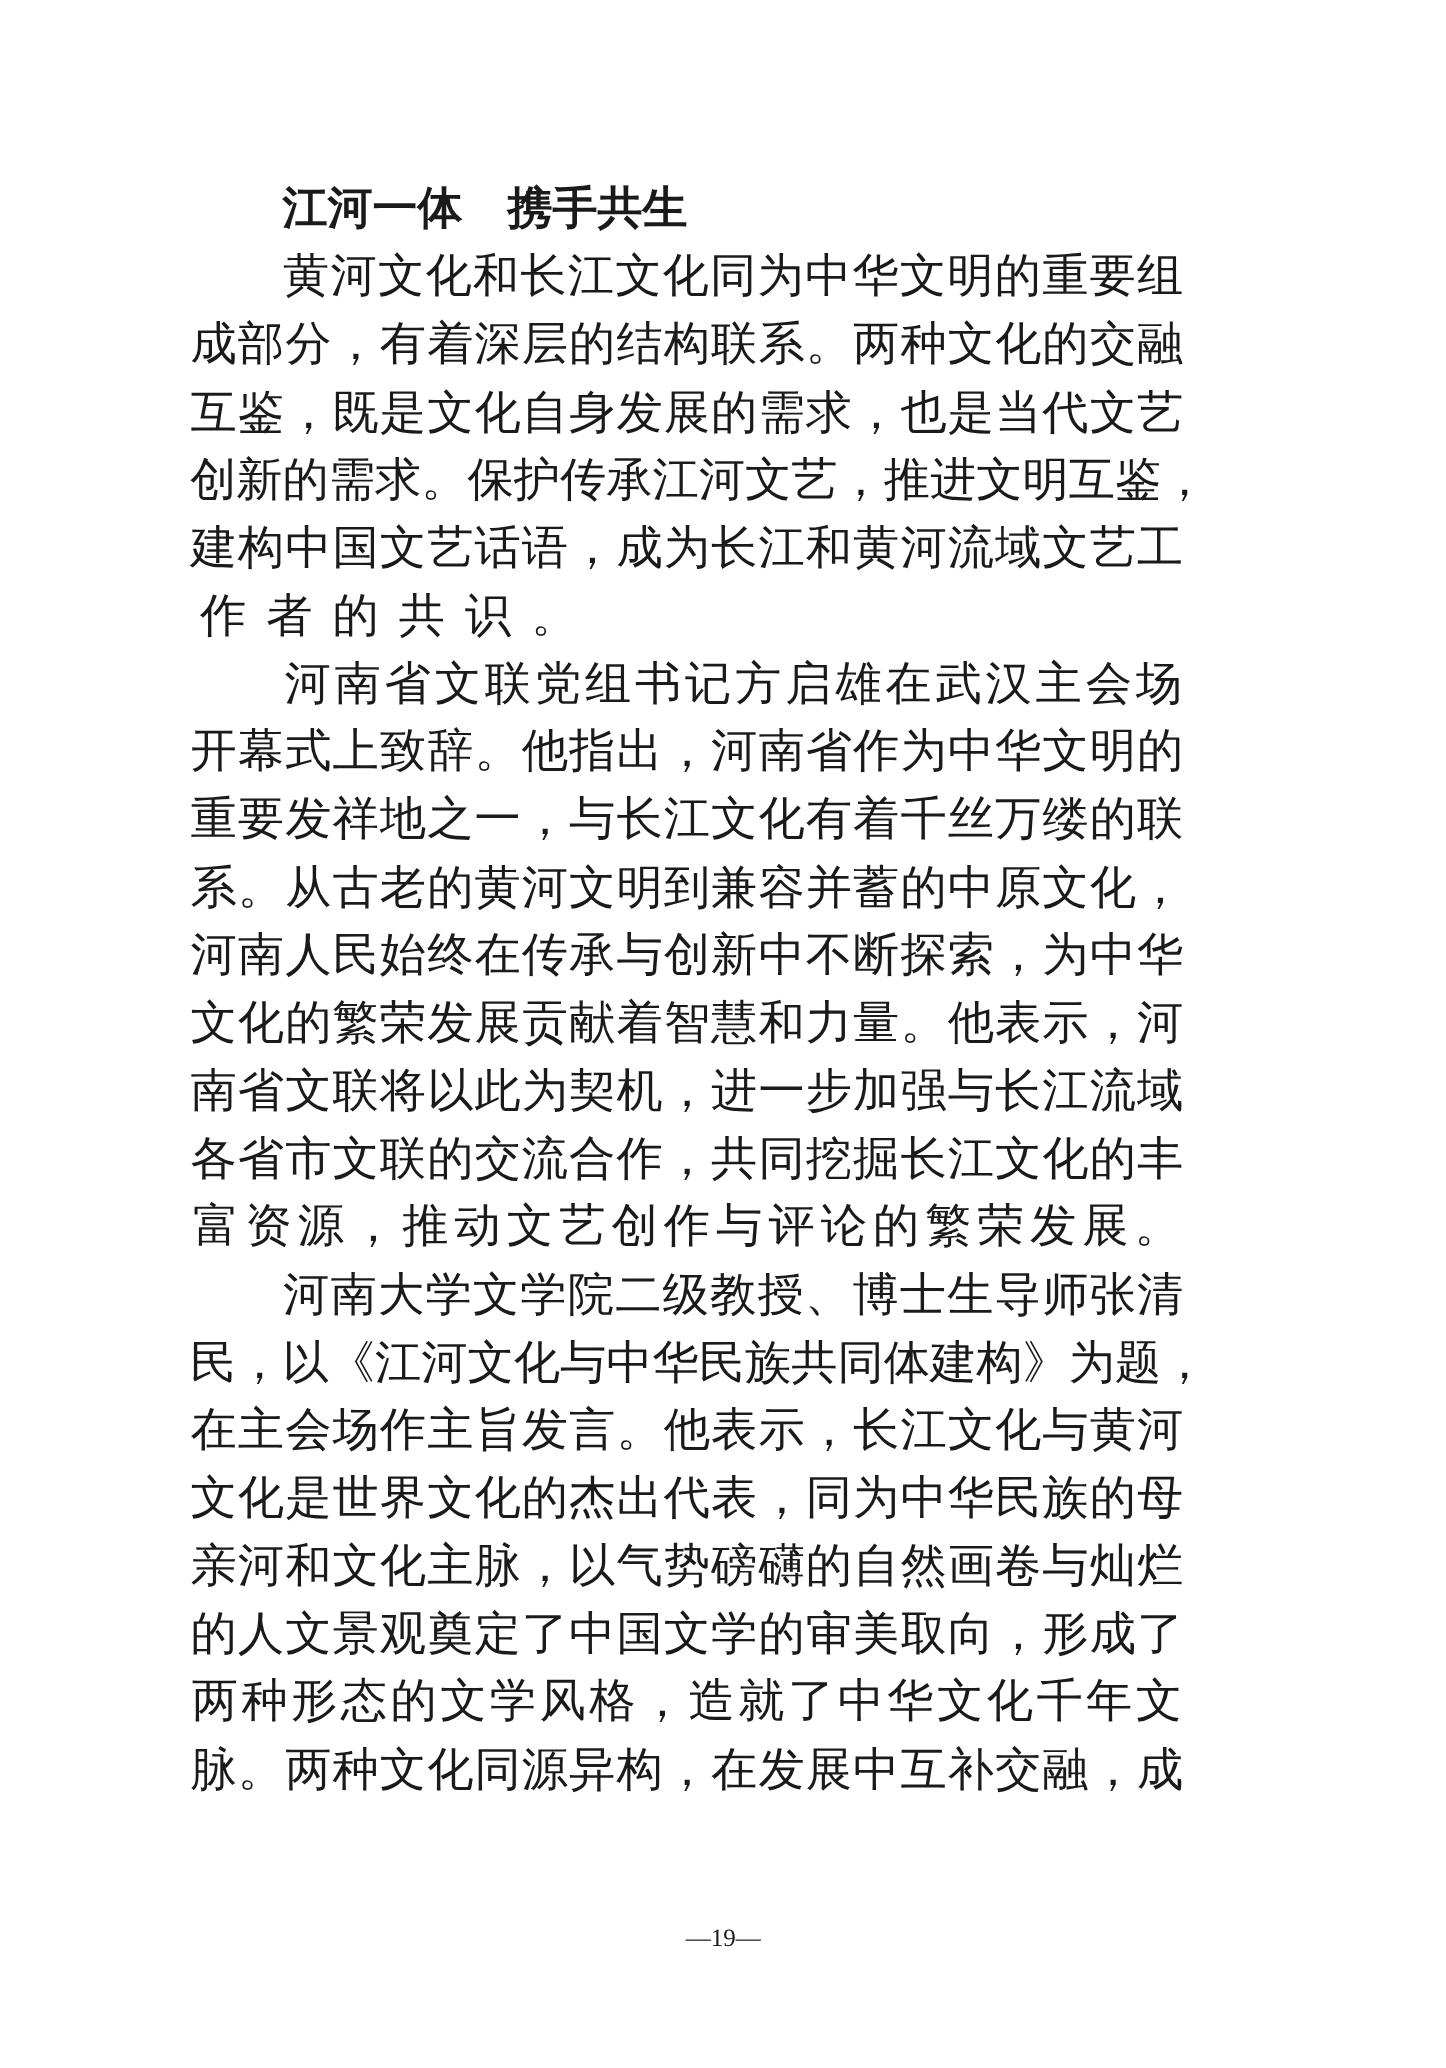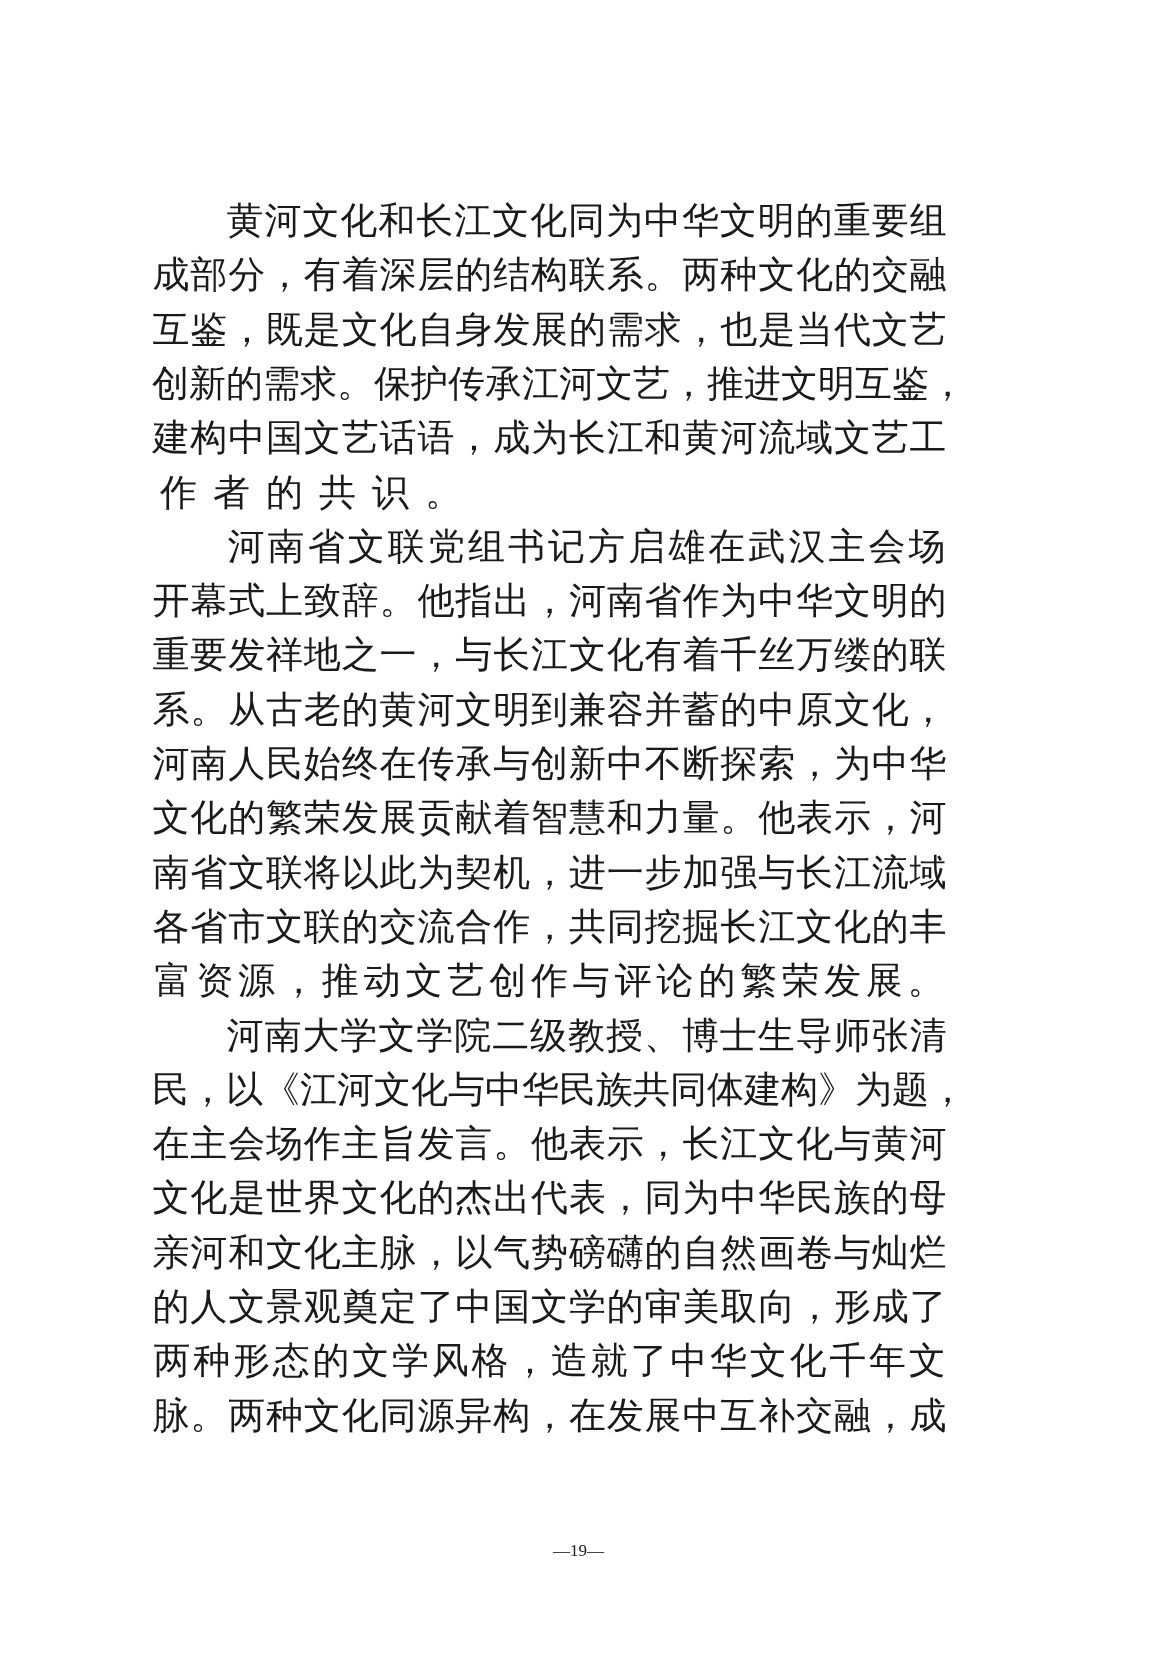--- a/index.html
+++ b/index.html
@@ -61,29 +61,30 @@
     .line.last span.ch {
       width: 53px;
     }
     .page-number {
       position: absolute;
       left: 0;
       width: 1157px;
       top: 1535px;
       text-align: center;
       font-family: "Liberation Serif", serif;
-      font-size: 17px;
+      font-size: 20px;
       line-height: 32px;
       color: #1a1a1a;
     }
   </style>
 </head>
 <body>
 
 <div class="page">
+  <div class="heading">江河一体　携手共生</div>
   <div id="body-lines">
       <div class="line indent" style="top: 194px;">
         <span class="ch">黄</span>
         <span class="ch">河</span>
         <span class="ch">文</span>
         <span class="ch">化</span>
         <span class="ch">和</span>
         <span class="ch">长</span>
         <span class="ch">江</span>
         <span class="ch">文</span>

